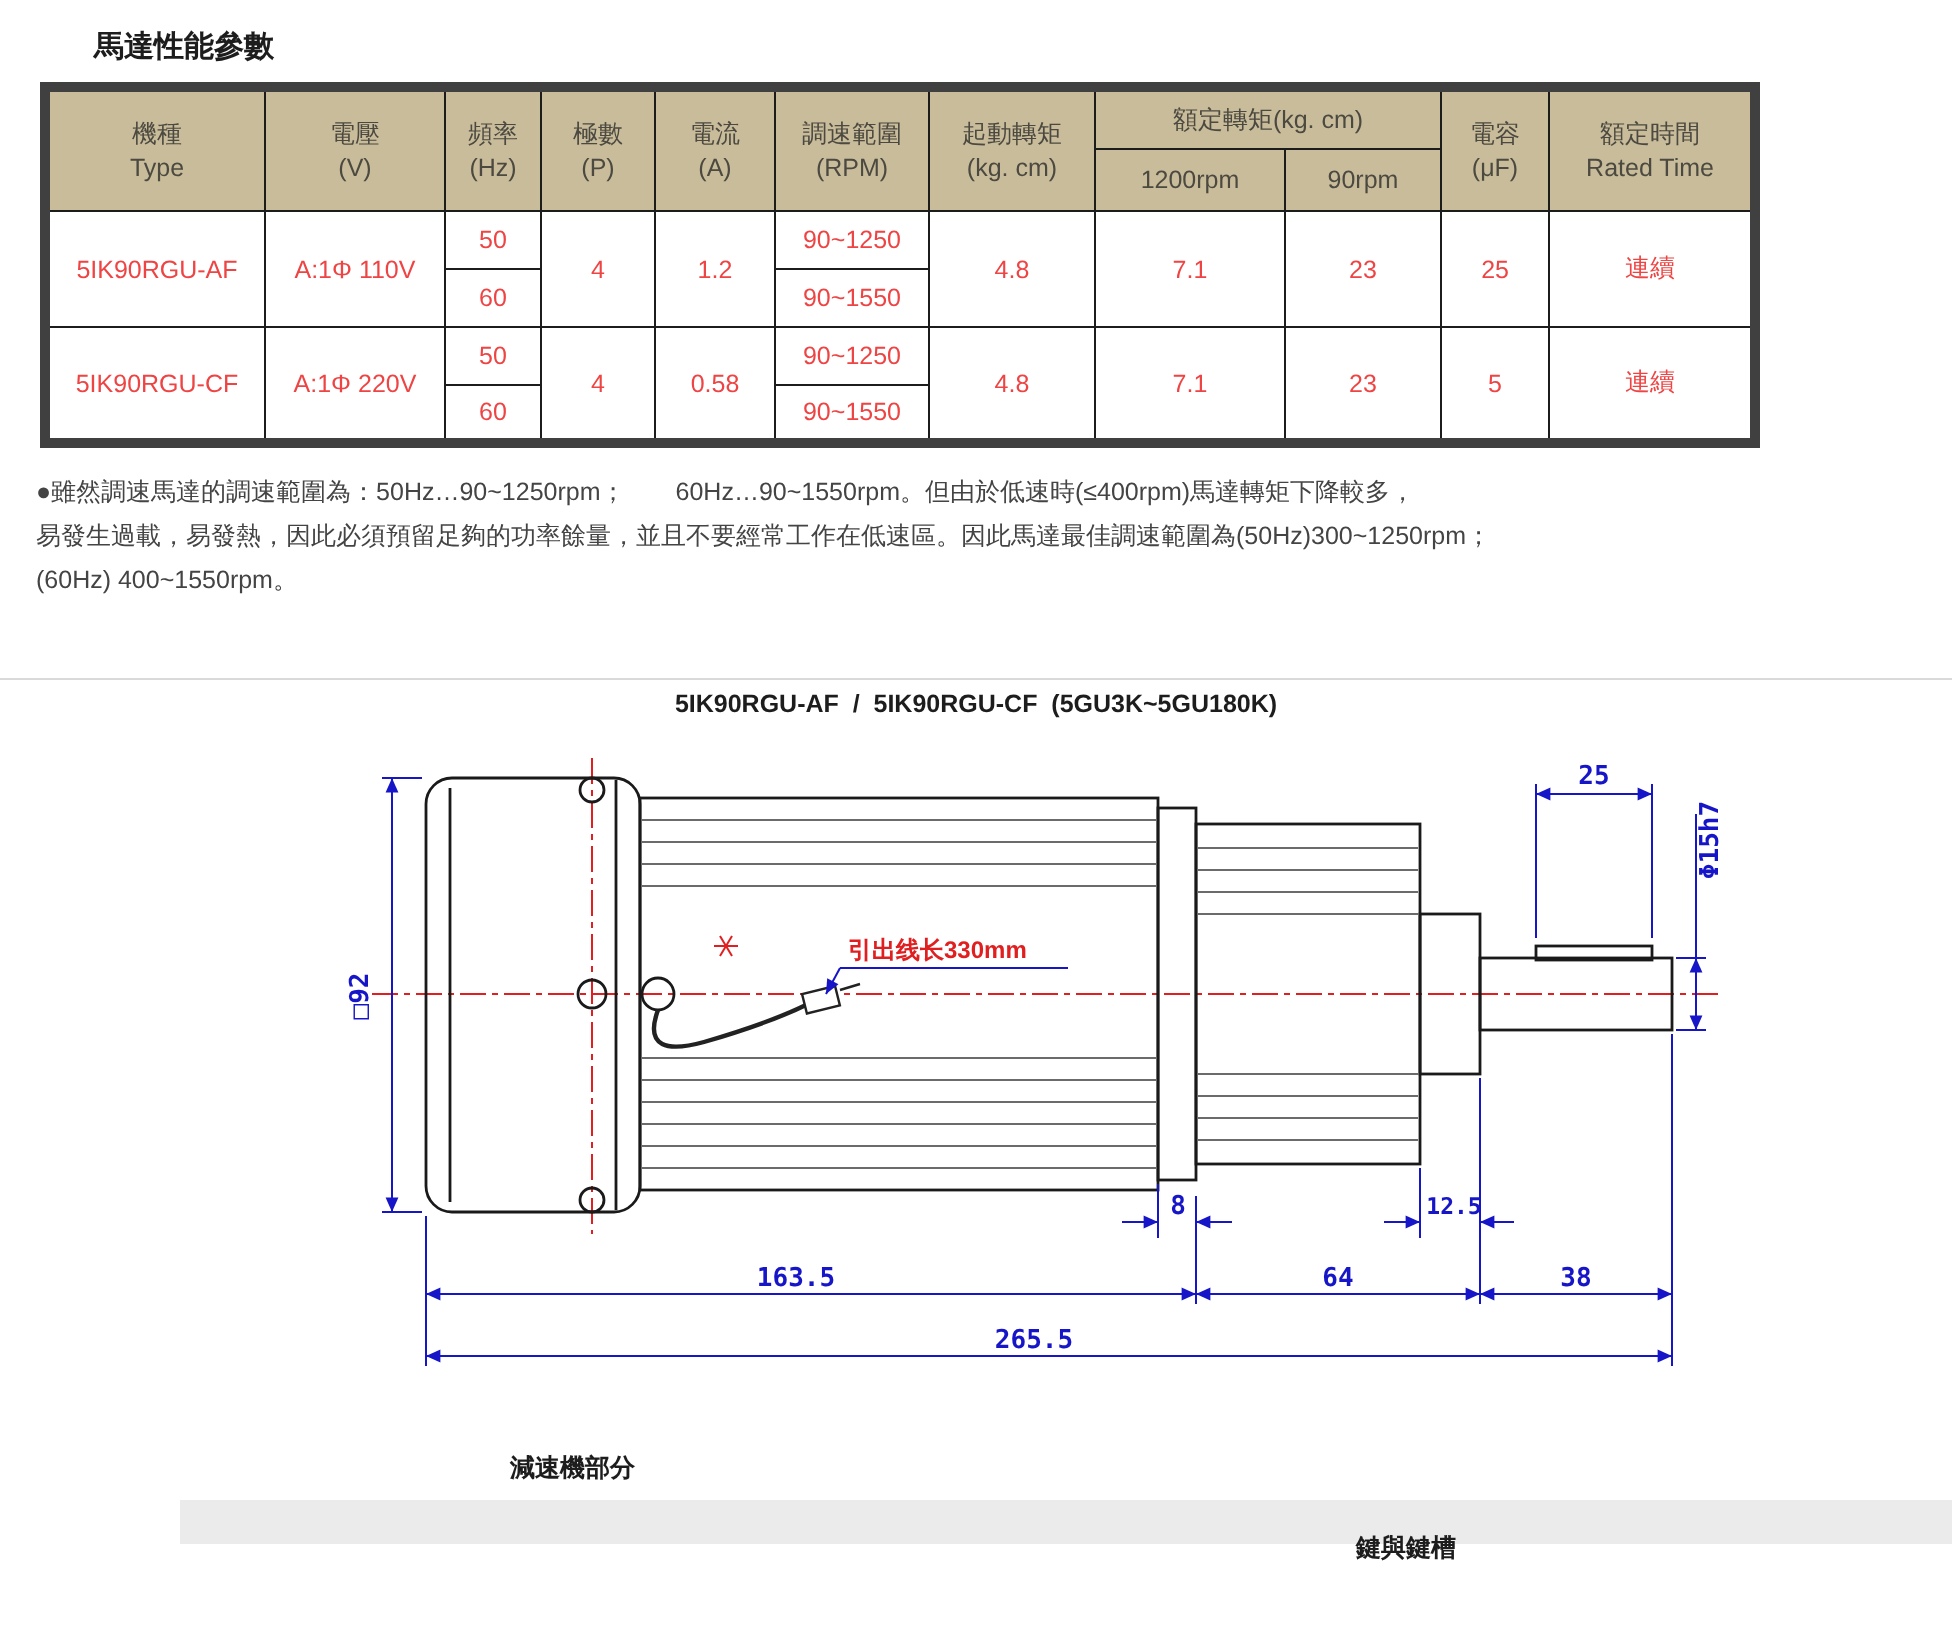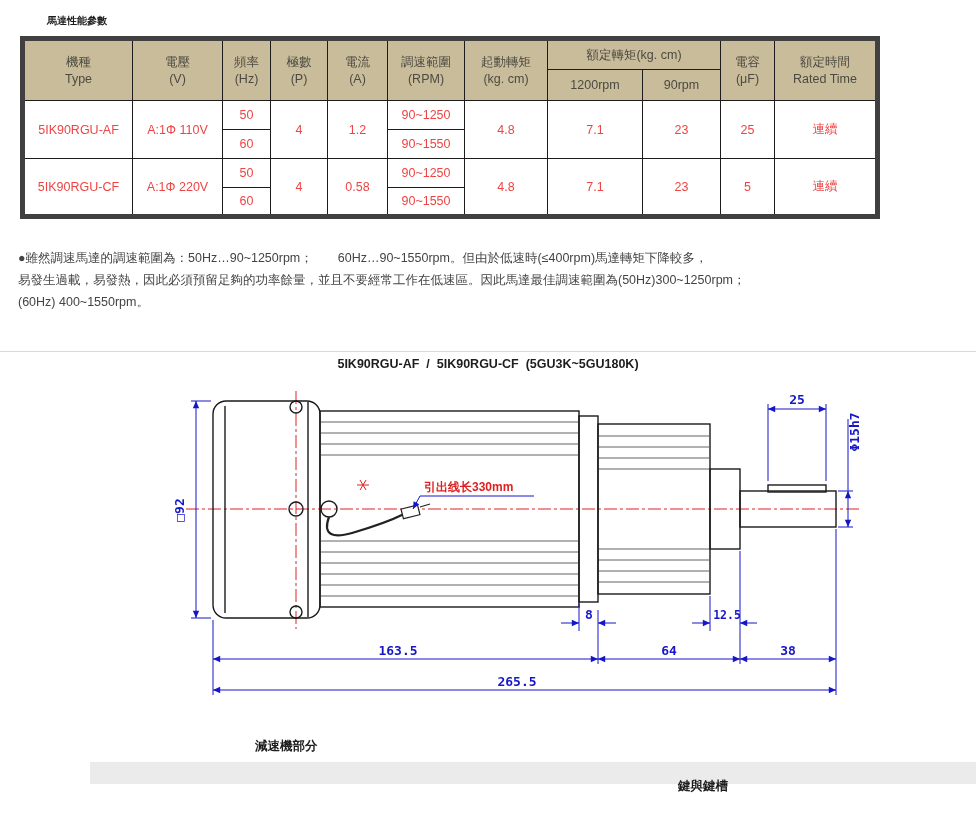--- a/index.html
+++ b/index.html
@@ -2,39 +2,39 @@
 <html><head>
 <meta charset="utf-8">
 <style>
   * { box-sizing: border-box; }
   html,body { margin:0; padding:0; }
   body {
     width:976px; height:821px; background:#ffffff; overflow:hidden;
     font-family:"Liberation Sans","DejaVu Sans",sans-serif; color:#333;
   }
   .page-title {
-    font-size:10px; font-weight:bold; color:#1d1d1d;
+    font-size:15px; font-weight:bold; color:#1d1d1d;
     margin:14px 0 8px 47px;
   }
   table.spec-table {
     border-collapse:collapse; table-layout:fixed;
     margin-left:20px; width:856px;
     border:5px solid #404040;
   }
   .spec-table th, .spec-table td {
     border:1px solid #1c1c1c; text-align:center; vertical-align:middle;
     font-size:12.5px; padding:0 2px; overflow:hidden;
   }
   .spec-table thead th {
     background:#c9bc9b; color:#4c4a40; font-weight:normal; height:31px;
   }
   .spec-table thead .h-line { line-height:1.35; }
   .spec-table tbody tr { height:29px; }
   .spec-table tbody td { color:#ef4444; }
-  .notes { margin:28px 0 0 18px; font-size:12.5px; color:#444; }
+  .notes { margin:11px 0 0 18px; font-size:12.5px; color:#444; }
   .notes div { line-height:22px; white-space:pre; }
   hr.divider { border:none; border-top:1px solid #d9d9d9; margin:38px 0 0 0; }
   .drawing-title {
     text-align:center; font-weight:bold; font-size:13px; color:#1d1d1d;
     margin-top:26px;
   }
   .drawing-subtitle {
     text-align:center; font-weight:bold; font-size:12.5px; color:#1d1d1d;
     margin-top:5px; white-space:pre;
   }

